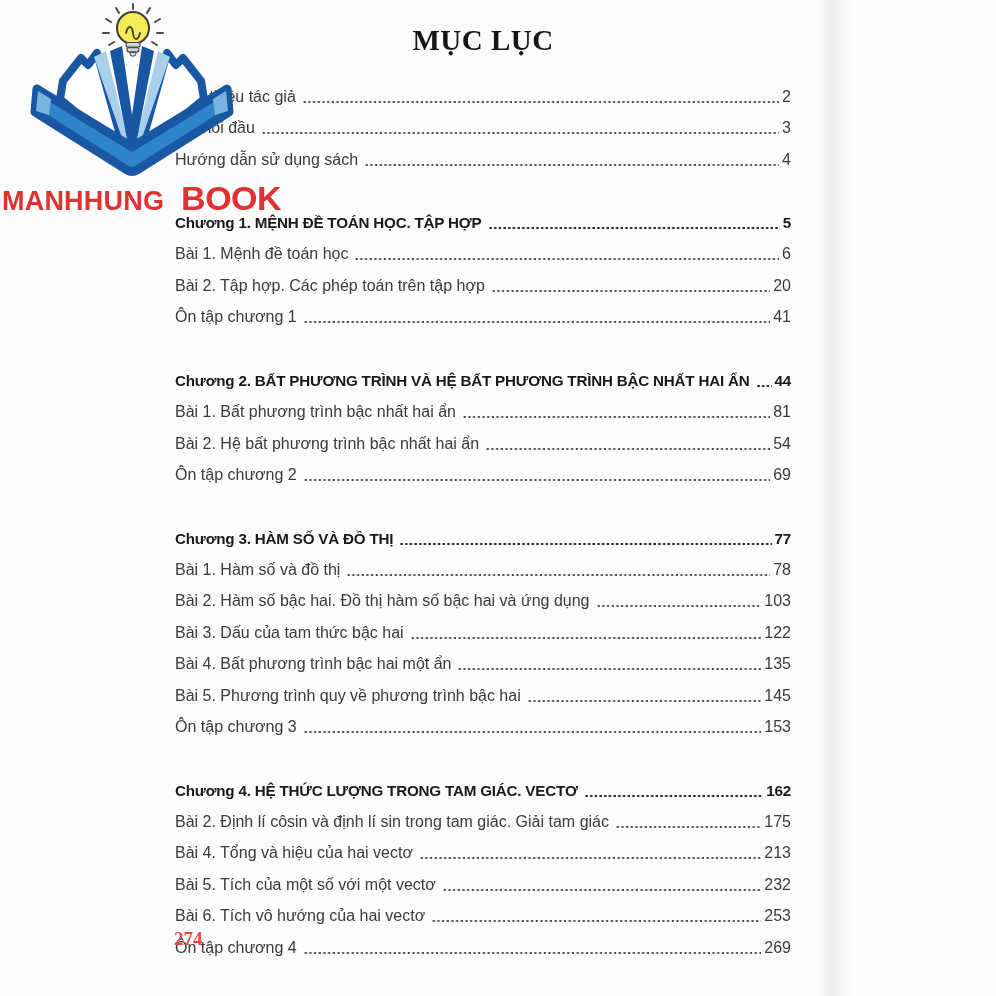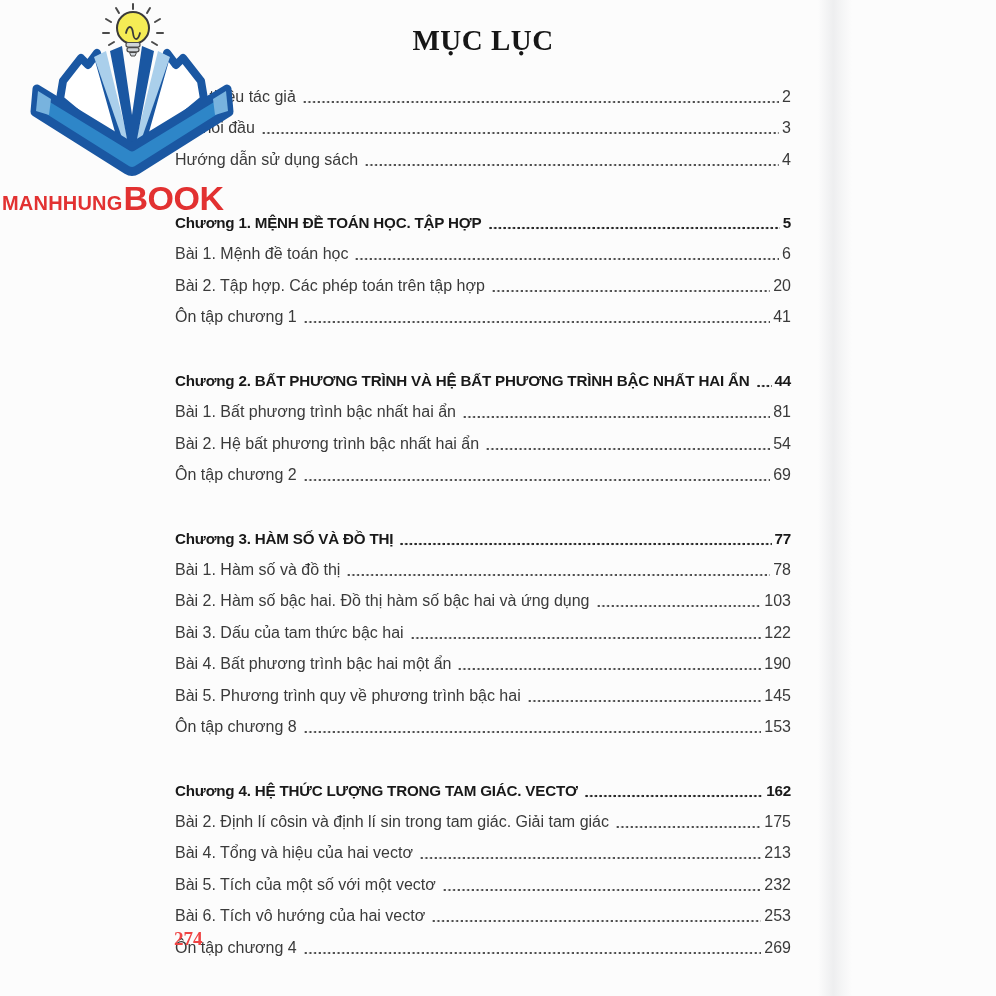--- a/index.html
+++ b/index.html
@@ -45,22 +45,22 @@
   .footer-num{
     position:absolute;left:174px;top:928px;z-index:2;
     font-family:"Liberation Serif","DejaVu Serif",serif;
     font-weight:700;font-size:19px;color:#ef4444;
   }
   
   .brand{
     position:absolute;left:2px;top:179px;z-index:1;
     display:flex;align-items:baseline;color:#e23131;white-space:nowrap;
   }
-  .brand .b1{font-size:20px;font-weight:800;letter-spacing:0.2px;}
-  .brand .b2{font-size:34px;font-weight:900;letter-spacing:-0.5px;margin-left:1px;}
+  .brand .b1{font-size:27px;font-weight:800;letter-spacing:0.2px;}
+  .brand .b2{font-size:34px;font-weight:900;letter-spacing:-0.5px;margin-left:17px;}
   .logo{position:absolute;left:30px;top:3px;width:205px;height:182px;z-index:3;}
 </style>
 </head>
 <body>
 
 <div class="edge-shade"></div>
 
 <h1 class="title">MỤC LỤC</h1>
 
 <div class="toc" id="toc">
@@ -135,29 +135,29 @@
     <span class="pg">103</span>
   </div>
     <div class="row">
     <span class="lbl">Bài 3. Dấu của tam thức bậc hai</span>
     <span class="leader"></span>
     <span class="pg">122</span>
   </div>
     <div class="row">
     <span class="lbl">Bài 4. Bất phương trình bậc hai một ẩn</span>
     <span class="leader"></span>
-    <span class="pg">190</span>
+    <span class="pg">135</span>
   </div>
     <div class="row">
     <span class="lbl">Bài 5. Phương trình quy về phương trình bậc hai</span>
     <span class="leader"></span>
     <span class="pg">145</span>
   </div>
     <div class="row">
-    <span class="lbl">Ôn tập chương 8</span>
+    <span class="lbl">Ôn tập chương 3</span>
     <span class="leader"></span>
     <span class="pg">153</span>
   </div>
     <div class="row bold">
     <span class="lbl">Chương 4. HỆ THỨC LƯỢNG TRONG TAM GIÁC. VECTƠ</span>
     <span class="leader"></span>
     <span class="pg">162</span>
   </div>
     <div class="row">
     <span class="lbl">Bài 2. Định lí côsin và định lí sin trong tam giác. Giải tam giác</span>

